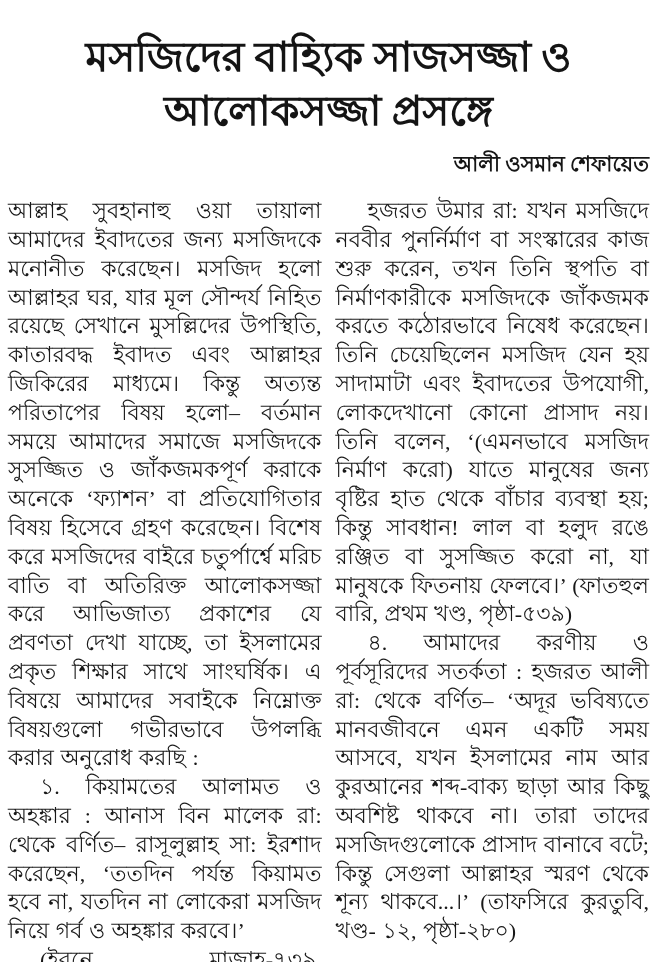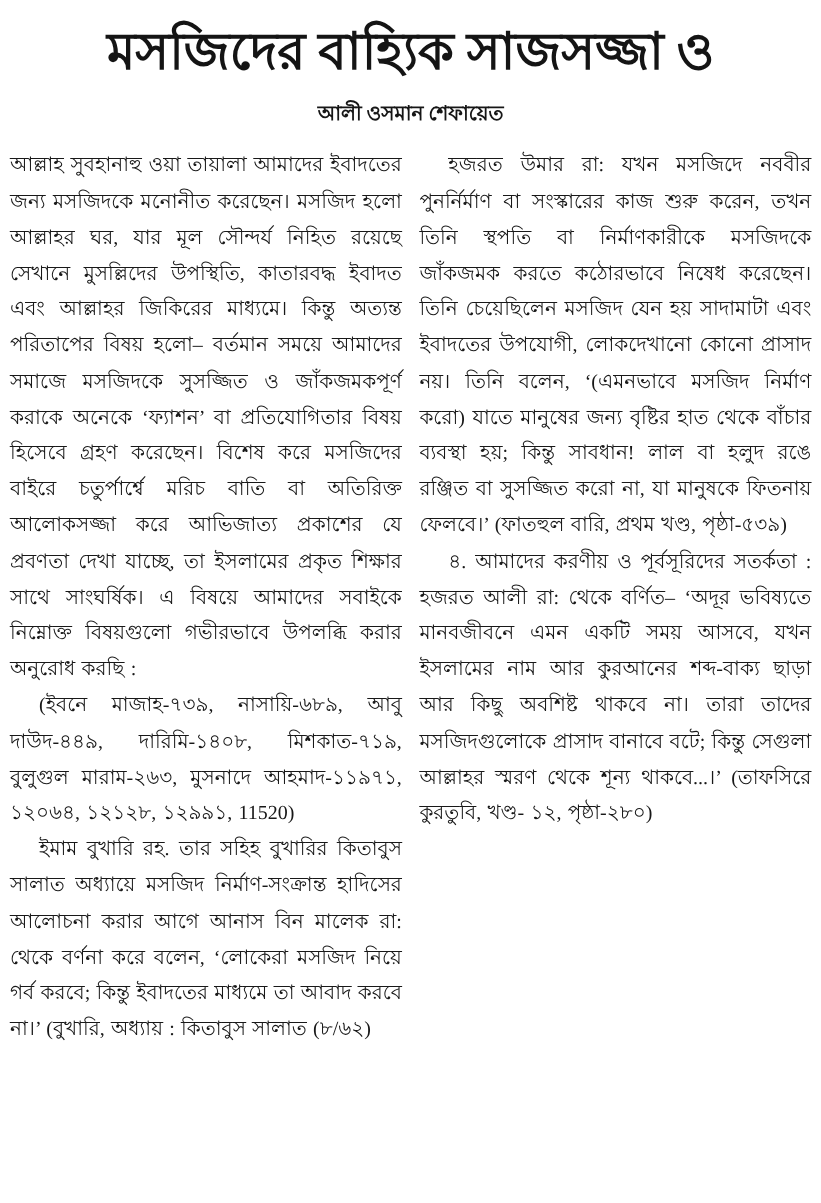--- a/index.html
+++ b/index.html
@@ -8,74 +8,77 @@
     background: #ffffff;
   }
   .page {
     position: relative;
     width: 657px;
     height: 962px;
     background: #ffffff;
     color: #181818;
     font-family: "Liberation Serif", "DejaVu Serif", serif;
     box-sizing: border-box;
-    padding: 14px 8px 6px 8px;
+    padding: 30px 8px 6px 8px;
     overflow: hidden;
   }
   header { text-align: center; }
   .title {
     margin: 0;
     font-size: 41px;
     line-height: 1.32;
     font-weight: 700;
     letter-spacing: 0px;
     color: #141414;
   }
   .title-line { display: block; }
   .author {
     margin-top: 10px;
     margin-bottom: 14px;
-    font-size: 16px;
+    font-size: 21px;
     font-weight: 700;
     color: #161616;
+    text-align: right;
   }
   .columns {
     display: flex;
     flex-direction: row;
     gap: 14px;
     align-items: flex-start;
   }
   .col {
     flex: 1 1 0;
     min-width: 0;
   }
   .col p {
     margin: 0;
-    font-size: 16px;
+    font-size: 22px;
     line-height: 28.8px;
     text-align: justify;
     text-indent: 1.45em;
     word-spacing: 1px;
   }
   .col p.noindent { text-indent: 0; }
 </style>
 </head>
 <body>
 
 <div class="page">
   <header>
     <h1 class="title">
       <span class="title-line">মসজিদের বাহ্যিক সাজসজ্জা ও</span>
+      <span class="title-line">আলোকসজ্জা প্রসঙ্গে</span>
     </h1>
     <div class="author">আলী ওসমান শেফায়েত</div>
   </header>
 
   <div class="columns">
     <div class="col">
       <p class="noindent">আল্লাহ সুবহানাহু ওয়া তায়ালা আমাদের ইবাদতের জন্য মসজিদকে মনোনীত করেছেন। মসজিদ হলো আল্লাহর ঘর, যার মূল সৌন্দর্য নিহিত রয়েছে সেখানে মুসল্লিদের উপস্থিতি, কাতারবদ্ধ ইবাদত এবং আল্লাহর জিকিরের মাধ্যমে। কিন্তু অত্যন্ত পরিতাপের বিষয় হলো– বর্তমান সময়ে আমাদের সমাজে মসজিদকে সুসজ্জিত ও জাঁকজমকপূর্ণ করাকে অনেকে ‘ফ্যাশন’ বা প্রতিযোগিতার বিষয় হিসেবে গ্রহণ করেছেন। বিশেষ করে মসজিদের বাইরে চতুর্পার্শ্বে মরিচ বাতি বা অতিরিক্ত আলোকসজ্জা করে আভিজাত্য প্রকাশের যে প্রবণতা দেখা যাচ্ছে, তা ইসলামের প্রকৃত শিক্ষার সাথে সাংঘর্ষিক। এ বিষয়ে আমাদের সবাইকে নিম্নোক্ত বিষয়গুলো গভীরভাবে উপলব্ধি করার অনুরোধ করছি :</p>
+      <p>১. কিয়ামতের আলামত ও অহঙ্কার : আনাস বিন মালেক রা: থেকে বর্ণিত– রাসূলুল্লাহ সা: ইরশাদ করেছেন, ‘ততদিন পর্যন্ত কিয়ামত হবে না, যতদিন না লোকেরা মসজিদ নিয়ে গর্ব ও অহঙ্কার করবে।’</p>
       <p>(ইবনে মাজাহ-৭৩৯, নাসায়ি-৬৮৯, আবু দাউদ-৪৪৯, দারিমি-১৪০৮, মিশকাত-৭১৯, বুলুগুল মারাম-২৬৩, মুসনাদে আহমাদ-১১৯৭১, ১২০৬৪, ১২১২৮, ১২৯৯১, 11520)</p>
       <p>ইমাম বুখারি রহ. তার সহিহ বুখারির কিতাবুস সালাত অধ্যায়ে মসজিদ নির্মাণ-সংক্রান্ত হাদিসের আলোচনা করার আগে আনাস বিন মালেক রা: থেকে বর্ণনা করে বলেন, ‘লোকেরা মসজিদ নিয়ে গর্ব করবে; কিন্তু ইবাদতের মাধ্যমে তা আবাদ করবে না।’ (বুখারি, অধ্যায় : কিতাবুস সালাত (৮/৬২)</p>
 
     </div>
     <div class="col">
       <p>হজরত উমার রা: যখন মসজিদে নববীর পুনর্নির্মাণ বা সংস্কারের কাজ শুরু করেন, তখন তিনি স্থপতি বা নির্মাণকারীকে মসজিদকে জাঁকজমক করতে কঠোরভাবে নিষেধ করেছেন। তিনি চেয়েছিলেন মসজিদ যেন হয় সাদামাটা এবং ইবাদতের উপযোগী, লোকদেখানো কোনো প্রাসাদ নয়। তিনি বলেন, ‘(এমনভাবে মসজিদ নির্মাণ করো) যাতে মানুষের জন্য বৃষ্টির হাত থেকে বাঁচার ব্যবস্থা হয়; কিন্তু সাবধান! লাল বা হলুদ রঙে রঞ্জিত বা সুসজ্জিত করো না, যা মানুষকে ফিতনায় ফেলবে।’ (ফাতহুল বারি, প্রথম খণ্ড, পৃষ্ঠা-৫৩৯)</p>
       <p>৪. আমাদের করণীয় ও পূর্বসূরিদের সতর্কতা : হজরত আলী রা: থেকে বর্ণিত– ‘অদূর ভবিষ্যতে মানবজীবনে এমন একটি সময় আসবে, যখন ইসলামের নাম আর কুরআনের শব্দ-বাক্য ছাড়া আর কিছু অবশিষ্ট থাকবে না। তারা তাদের মসজিদগুলোকে প্রাসাদ বানাবে বটে; কিন্তু সেগুলা আল্লাহর স্মরণ থেকে শূন্য থাকবে...।’ (তাফসিরে কুরতুবি, খণ্ড- ১২, পৃষ্ঠা-২৮০)</p>
 
     </div>
   </div>

